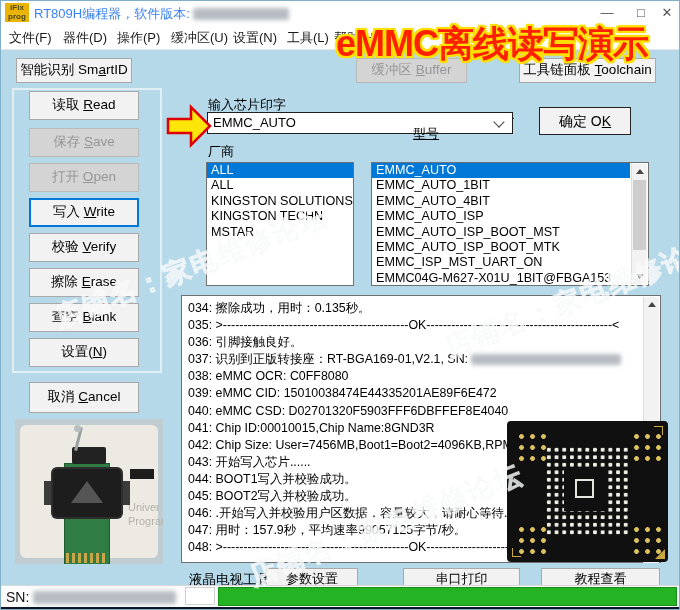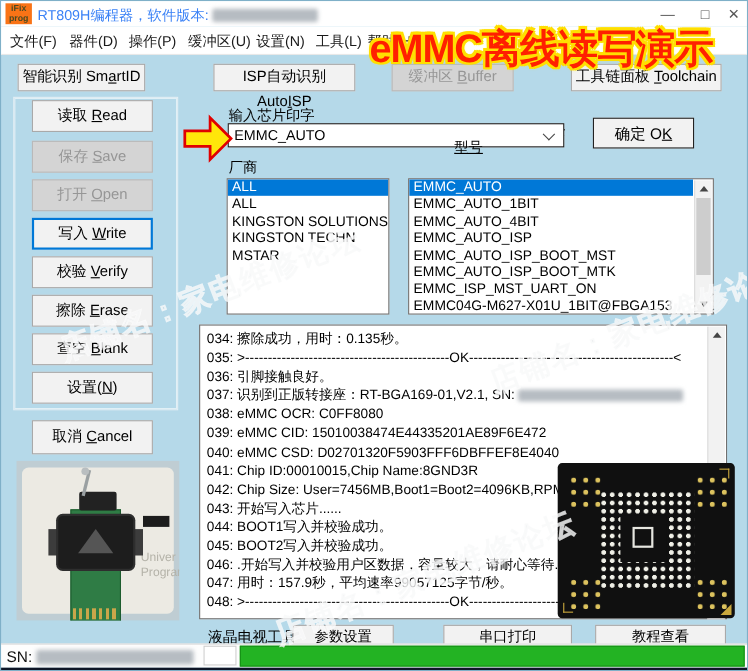--- a/index.html
+++ b/index.html
@@ -4,21 +4,21 @@
 <style>
   * { margin:0; padding:0; box-sizing:border-box; }
   html,body { width:680px; height:610px; overflow:hidden; }
   body { font-family:"Liberation Sans","DejaVu Sans",sans-serif; }
   #app { position:relative; width:680px; height:610px; background:#b5d9e9; border:1px solid #7fb0c8; overflow:hidden; }
   .abs { position:absolute; }
   .u { text-decoration:underline; }
 
   
   .titlebar { left:0; top:0; width:678px; height:23px; background:#ffffff; }
-  .logo { left:4px; top:2px; width:24px; height:19px; background:#f97316; color:#4a4a22; font:bold 8px/9px "Liberation Sans",sans-serif; text-align:center; }
+  .logo { left:4px; top:2px; width:24px; height:19px; background:#eab308; color:#4a4a22; font:bold 8px/9px "Liberation Sans",sans-serif; text-align:center; }
   .wtitle { left:33px; top:4px; font-size:13px; color:#3b82f6; }
   .wbtn { top:2px; width:28px; height:19px; text-align:center; font-size:13px; color:#555; line-height:19px; }
   .menubar { left:0; top:23px; width:678px; height:26px; background:#ffffff; border-bottom:1px solid #e8e8e8; }
   .mitem { top:5px; font-size:13px; color:#1a1a1a; }
 
   
   .banner { left:335px; top:19px; z-index:60; font-size:36px; font-weight:900; color:#ff2000; white-space:nowrap; letter-spacing:-1px;
     text-shadow:-2px 0 #ffdf00, 2px 0 #ffdf00, 0 -2px #ffdf00, 0 2px #ffdf00, -2px -2px #ffdf00, 2px 2px #ffdf00, -2px 2px #ffdf00, 2px -2px #ffdf00, 0 0 4px #ffdf00; }
 
   
@@ -113,23 +113,20 @@
     <span class="abs mitem" style="left:170px;">缓冲区(U)</span>
     <span class="abs mitem" style="left:232px;">设置(N)</span>
     <span class="abs mitem" style="left:286px;">工具(L)</span>
     <span class="abs mitem" style="left:333px;">帮助(H)</span>
   </div>
 
   <div class="abs banner">eMMC离线读写演示</div>
 
   <div class="btn tbtn" style="left:15px;top:57px;width:116px;">
     <span>智能识别 Sm</span><span class="u">a</span><span>rtID</span>
-  </div>
-  <div class="btn tbtn" style="left:193px;top:57px;width:129px;">
-    <span>ISP自动识别 Auto</span><span class="u">I</span><span>SP</span>
   </div>
   <div class="btn tbtn dis" style="left:355px;top:57px;width:111px;">
     <span>缓冲区 </span><span class="u">B</span><span>uffer</span>
   </div>
   <div class="btn tbtn" style="left:518px;top:57px;width:137px;">
     <span>工具链面板 </span><span class="u">T</span><span>oolchain</span>
   </div>
 
   <div class="abs groupbox"></div>
   <div class="btn sbtn" style="top:90px;">

